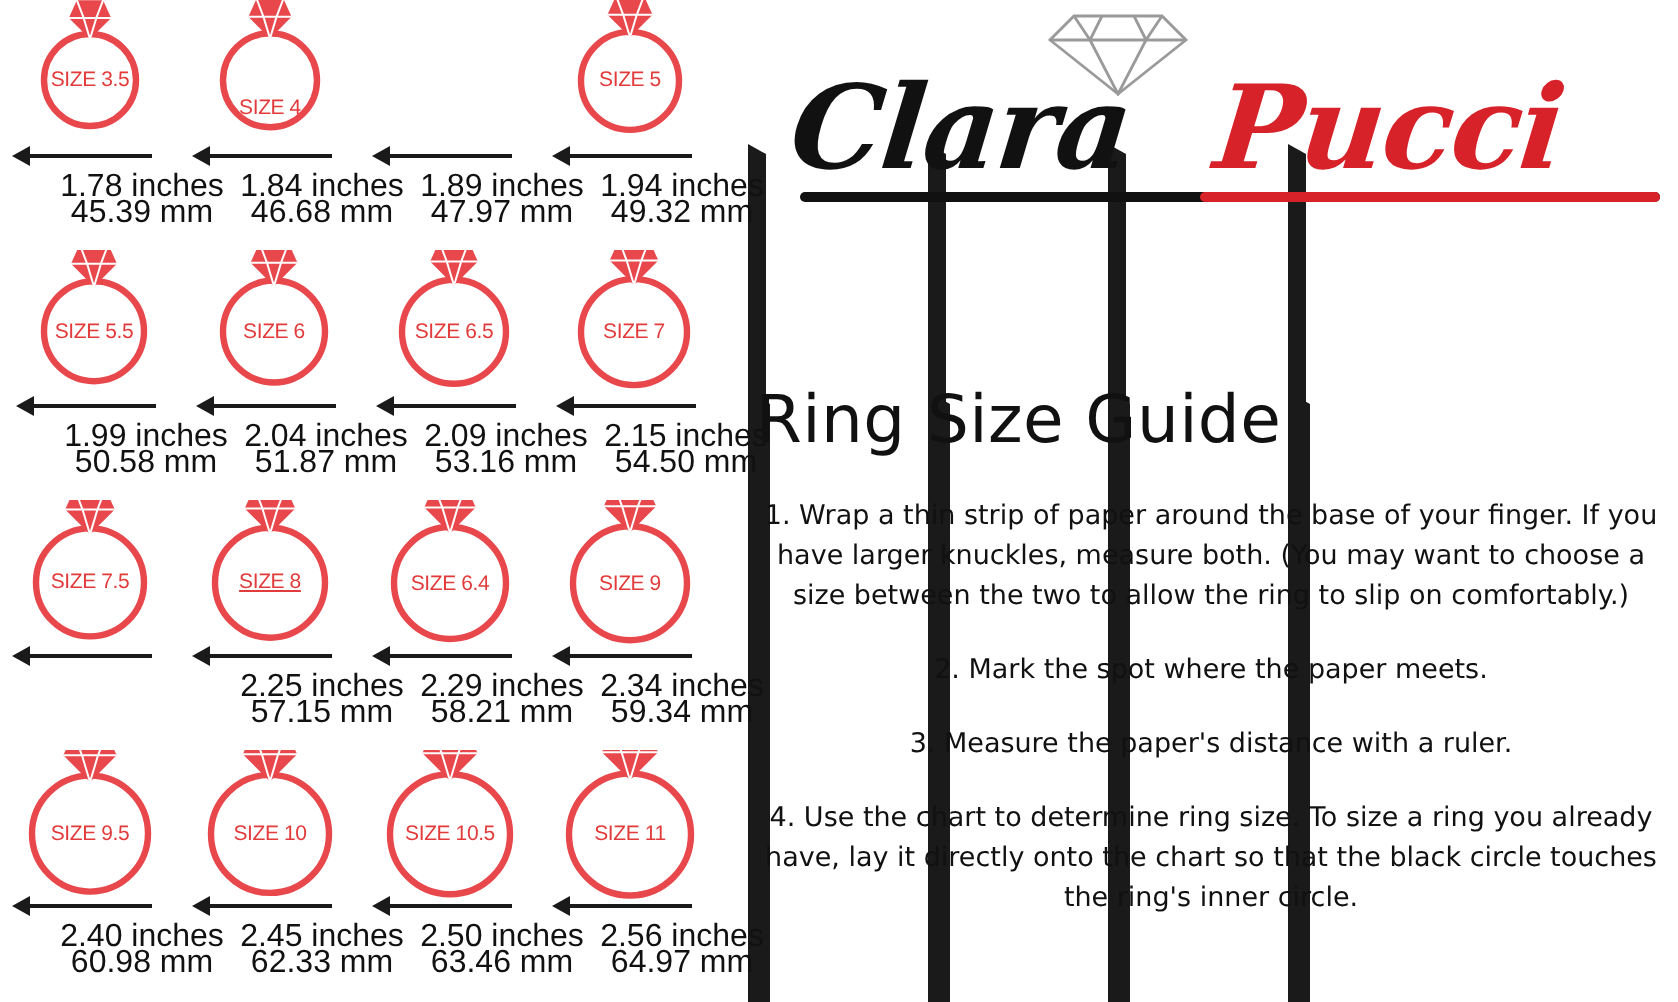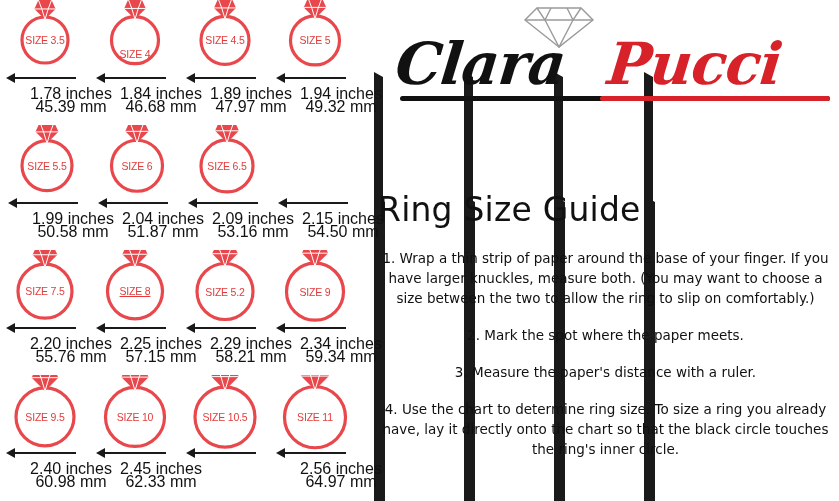--- a/index.html
+++ b/index.html
@@ -230,28 +230,20 @@
             <span class="arrow-head left"></span>
             <span class="arrow-line"></span>
             <span class="arrow-head right"></span>
           </div>
           <div class="measure">
             <div>1.84 inches</div>
             <div>46.68 mm</div>
           </div>
         </div>
         <div class="cell">
-          <div class="ring-wrap">
-            <svg width="90" height="78" viewBox="0 0 90 78" class="ring-svg">
-              <circle cx="45" cy="40.3" r="24" fill="none" stroke="#e8474b" stroke-width="3.2"></circle>
-              <polygon points="33.96,7.909599999999996 38.1552,-1.3640000000000043 51.8448,-1.3640000000000043 56.04,7.909599999999996 45,18.949599999999997" fill="#e8474b"></polygon>
-              <path d="M33.96 7.909599999999996 L56.04 7.909599999999996 M38.1552 -1.3640000000000043 L41.688 7.909599999999996 M51.8448 -1.3640000000000043 L48.312 7.909599999999996 M41.688 7.909599999999996 L45 18.949599999999997 M48.312 7.909599999999996 L45 18.949599999999997" stroke="#ffffff" stroke-width="1" fill="none"></path>
-            </svg>
-            <div class="size-label" style="top: 34.3px;">SIZE 4.5</div>
-          </div>
           <div class="arrow-row">
             <span class="arrow-head left"></span>
             <span class="arrow-line"></span>
             <span class="arrow-head right"></span>
           </div>
           <div class="measure">
             <div>1.89 inches</div>
             <div>47.97 mm</div>
           </div>
         </div>
@@ -327,20 +319,28 @@
             <span class="arrow-head left"></span>
             <span class="arrow-line"></span>
             <span class="arrow-head right"></span>
           </div>
           <div class="measure">
             <div>2.09 inches</div>
             <div>53.16 mm</div>
           </div>
         </div>
         <div class="cell">
+          <div class="ring-wrap">
+            <svg width="90" height="78" viewBox="0 0 90 78" class="ring-svg">
+              <circle cx="45" cy="41.05" r="26.5" fill="none" stroke="#e8474b" stroke-width="3.2"></circle>
+              <polygon points="32.81,5.285599999999993 37.4422,-4.954000000000008 52.5578,-4.954000000000008 57.19,5.285599999999993 45,17.475599999999996" fill="#e8474b"></polygon>
+              <path d="M32.81 5.285599999999993 L57.19 5.285599999999993 M37.4422 -4.954000000000008 L41.343 5.285599999999993 M52.5578 -4.954000000000008 L48.657 5.285599999999993 M41.343 5.285599999999993 L45 17.475599999999996 M48.657 5.285599999999993 L45 17.475599999999996" stroke="#ffffff" stroke-width="1" fill="none"></path>
+            </svg>
+            <div class="size-label" style="top: 35.05px;">SIZE 7</div>
+          </div>
           <div class="arrow-row">
             <span class="arrow-head left"></span>
             <span class="arrow-line"></span>
             <span class="arrow-head right"></span>
           </div>
           <div class="measure">
             <div>2.15 inches</div>
             <div>54.50 mm</div>
           </div>
         </div>
@@ -353,24 +353,20 @@
               <polygon points="32.58,4.760800000000003 37.2996,-5.671999999999997 52.7004,-5.671999999999997 57.42,4.760800000000003 45,17.180800000000005" fill="#e8474b"></polygon>
               <path d="M32.58 4.760800000000003 L57.42 4.760800000000003 M37.2996 -5.671999999999997 L41.274 4.760800000000003 M52.7004 -5.671999999999997 L48.726 4.760800000000003 M41.274 4.760800000000003 L45 17.180800000000005 M48.726 4.760800000000003 L45 17.180800000000005" stroke="#ffffff" stroke-width="1" fill="none"></path>
             </svg>
             <div class="size-label" style="top: 35.2px;">SIZE 7.5</div>
           </div>
           <div class="arrow-row">
             <span class="arrow-head left"></span>
             <span class="arrow-line"></span>
             <span class="arrow-head right"></span>
           </div>
-          <div class="measure">
-            <div>2.20 inches</div>
-            <div>55.76 mm</div>
-          </div>
         </div>
         <div class="cell">
           <div class="ring-wrap">
             <svg width="90" height="78" viewBox="0 0 90 78" class="ring-svg">
               <circle cx="45" cy="41.35" r="27.5" fill="none" stroke="#e8474b" stroke-width="3.2"></circle>
               <polygon points="32.35,4.235999999999999 37.157,-6.390000000000001 52.843,-6.390000000000001 57.65,4.235999999999999 45,16.886000000000003" fill="#e8474b"></polygon>
               <path d="M32.35 4.235999999999999 L57.65 4.235999999999999 M37.157 -6.390000000000001 L41.205 4.235999999999999 M52.843 -6.390000000000001 L48.795 4.235999999999999 M41.205 4.235999999999999 L45 16.886000000000003 M48.795 4.235999999999999 L45 16.886000000000003" stroke="#ffffff" stroke-width="1" fill="none"></path>
             </svg>
             <div class="size-label" style="top: 35.35px; text-decoration: underline;">SIZE 8</div>
           </div>
@@ -384,21 +380,21 @@
             <div>57.15 mm</div>
           </div>
         </div>
         <div class="cell">
           <div class="ring-wrap">
             <svg width="90" height="78" viewBox="0 0 90 78" class="ring-svg">
               <circle cx="45" cy="41.5" r="28" fill="none" stroke="#e8474b" stroke-width="3.2"></circle>
               <polygon points="32.12,3.7111999999999963 37.0144,-7.108000000000004 52.9856,-7.108000000000004 57.88,3.7111999999999963 45,16.591199999999997" fill="#e8474b"></polygon>
               <path d="M32.12 3.7111999999999963 L57.88 3.7111999999999963 M37.0144 -7.108000000000004 L41.136 3.7111999999999963 M52.9856 -7.108000000000004 L48.864 3.7111999999999963 M41.136 3.7111999999999963 L45 16.591199999999997 M48.864 3.7111999999999963 L45 16.591199999999997" stroke="#ffffff" stroke-width="1" fill="none"></path>
             </svg>
-            <div class="size-label" style="top: 35.5px;">SIZE 5.2</div>
+            <div class="size-label" style="top: 35.5px;">SIZE 6.4</div>
           </div>
           <div class="arrow-row">
             <span class="arrow-head left"></span>
             <span class="arrow-line"></span>
             <span class="arrow-head right"></span>
           </div>
           <div class="measure">
             <div>2.29 inches</div>
             <div>58.21 mm</div>
           </div>
@@ -468,20 +464,24 @@
               <circle cx="45" cy="42.1" r="30" fill="none" stroke="#e8474b" stroke-width="3.2"></circle>
               <polygon points="31.2,1.612 36.444,-9.98 53.556,-9.98 58.8,1.612 45,15.412000000000003" fill="#e8474b"></polygon>
               <path d="M31.2 1.612 L58.8 1.612 M36.444 -9.98 L40.86 1.612 M53.556 -9.98 L49.14 1.612 M40.86 1.612 L45 15.412000000000003 M49.14 1.612 L45 15.412000000000003" stroke="#ffffff" stroke-width="1" fill="none"></path>
             </svg>
             <div class="size-label" style="top: 36.1px;">SIZE 10.5</div>
           </div>
           <div class="arrow-row">
             <span class="arrow-head left"></span>
             <span class="arrow-line"></span>
             <span class="arrow-head right"></span>
+          </div>
+          <div class="measure">
+            <div>2.50 inches</div>
+            <div>63.46 mm</div>
           </div>
         </div>
         <div class="cell">
           <div class="ring-wrap">
             <svg width="90" height="78" viewBox="0 0 90 78" class="ring-svg">
               <circle cx="45" cy="42.25" r="30.5" fill="none" stroke="#e8474b" stroke-width="3.2"></circle>
               <polygon points="30.97,1.0871999999999957 36.3014,-10.698000000000004 53.6986,-10.698000000000004 59.03,1.0871999999999957 45,15.1172" fill="#e8474b"></polygon>
               <path d="M30.97 1.0871999999999957 L59.03 1.0871999999999957 M36.3014 -10.698000000000004 L40.791 1.0871999999999957 M53.6986 -10.698000000000004 L49.209 1.0871999999999957 M40.791 1.0871999999999957 L45 15.1172 M49.209 1.0871999999999957 L45 15.1172" stroke="#ffffff" stroke-width="1" fill="none"></path>
             </svg>
             <div class="size-label" style="top: 36.25px;">SIZE 11</div>

